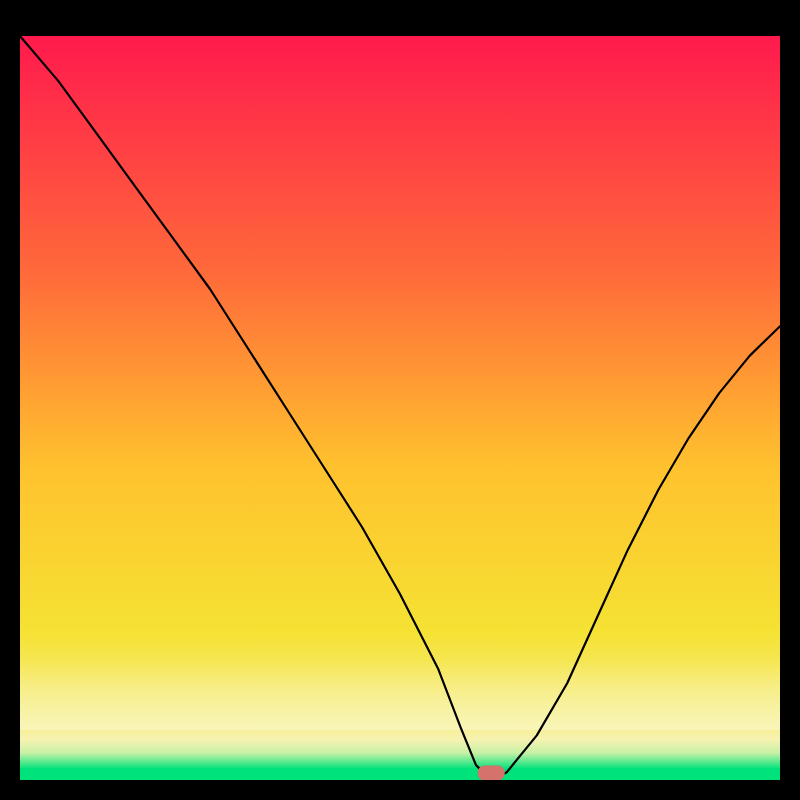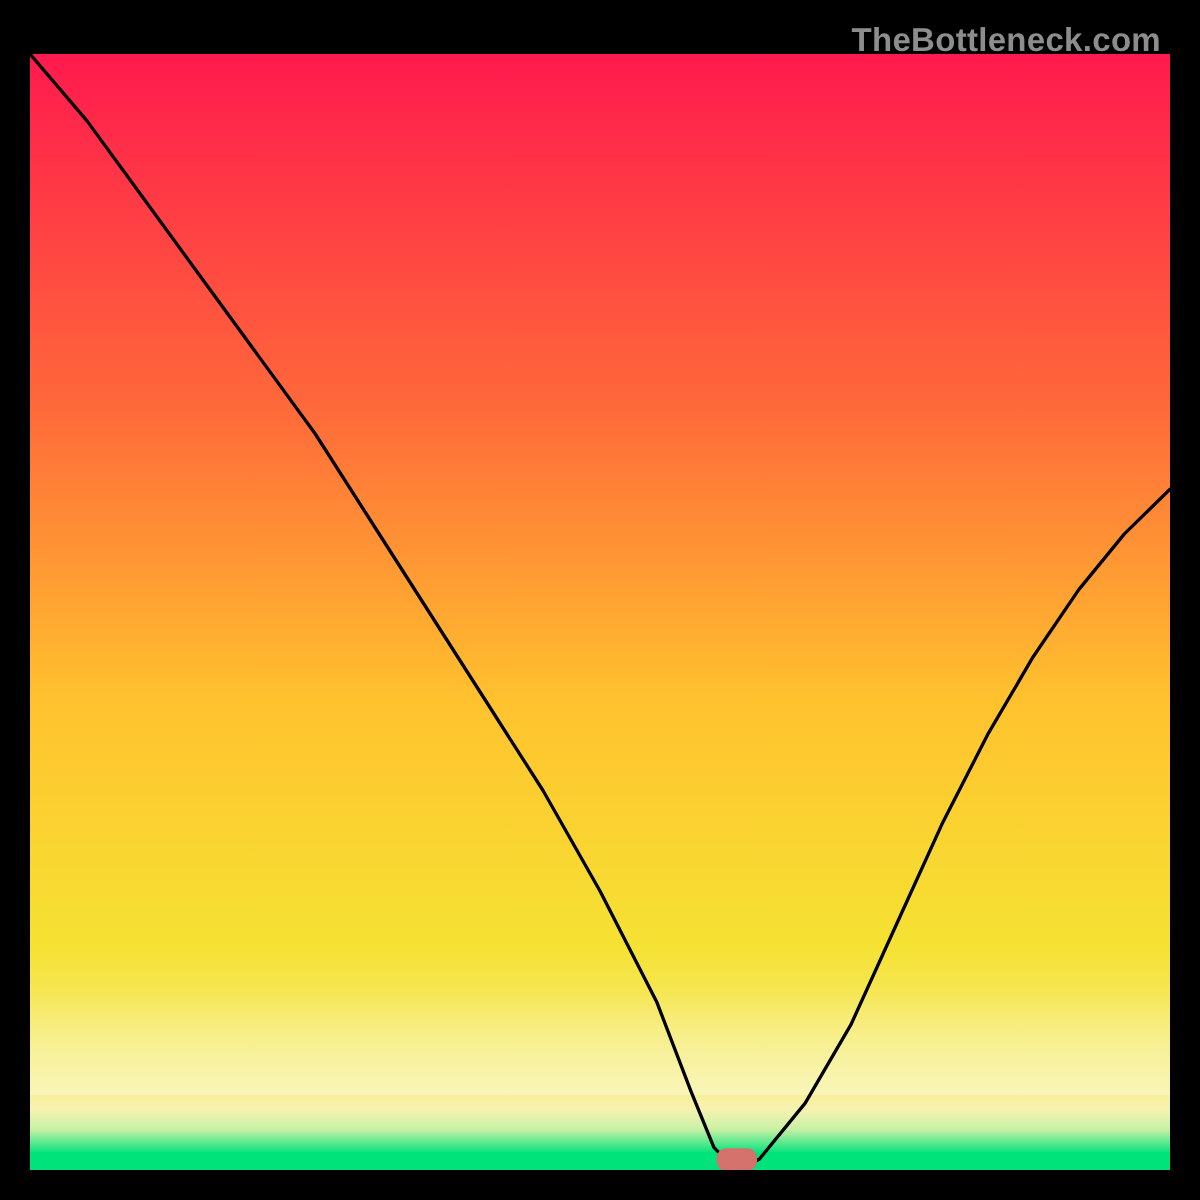--- a/index.html
+++ b/index.html
@@ -84,21 +84,20 @@
   }
   .marker {
     fill: #d4726b;
     stroke: #d4726b;
   }
 </style>
 </head>
 <body>
 
 <div class="frame">
-  <div class="watermark">TheBottleneck.com</div>
 
   <div class="plot">
     <div class="gradient" id="grad" style="background: linear-gradient(rgb(255, 26, 77) 0%, rgb(255, 106, 58) 32%, rgb(255, 194, 46) 58%, rgb(245, 226, 51) 80%, rgb(248, 246, 204) 100%);"></div>
     <div class="pale-band"></div>
     <div class="green-fade"></div>
     <div class="green-strip"></div>
 
     <svg viewBox="0 0 760 744" preserveAspectRatio="none">
       <path id="curvePath" class="curve" d="M0.0 0.0 L38.0 44.6 L76.0 96.7 L114.0 148.8 L152.0 200.9 L190.0 253.0 L228.0 312.5 L266.0 372.0 L304.0 431.5 L342.0 491.0 L380.0 558.0 L418.0 632.4 L440.8 691.9 L456.0 729.1 L471.2 744.0 L486.4 736.6 L516.8 699.4 L547.2 647.3 L577.6 580.3 L608.0 513.4 L638.4 453.8 L668.8 401.8 L699.2 357.1 L729.6 319.9 L760.0 290.2"></path>
       <rect id="markerRect" class="marker" rx="6" ry="6" width="26" height="14" x="458.2" y="730.0"></rect>

